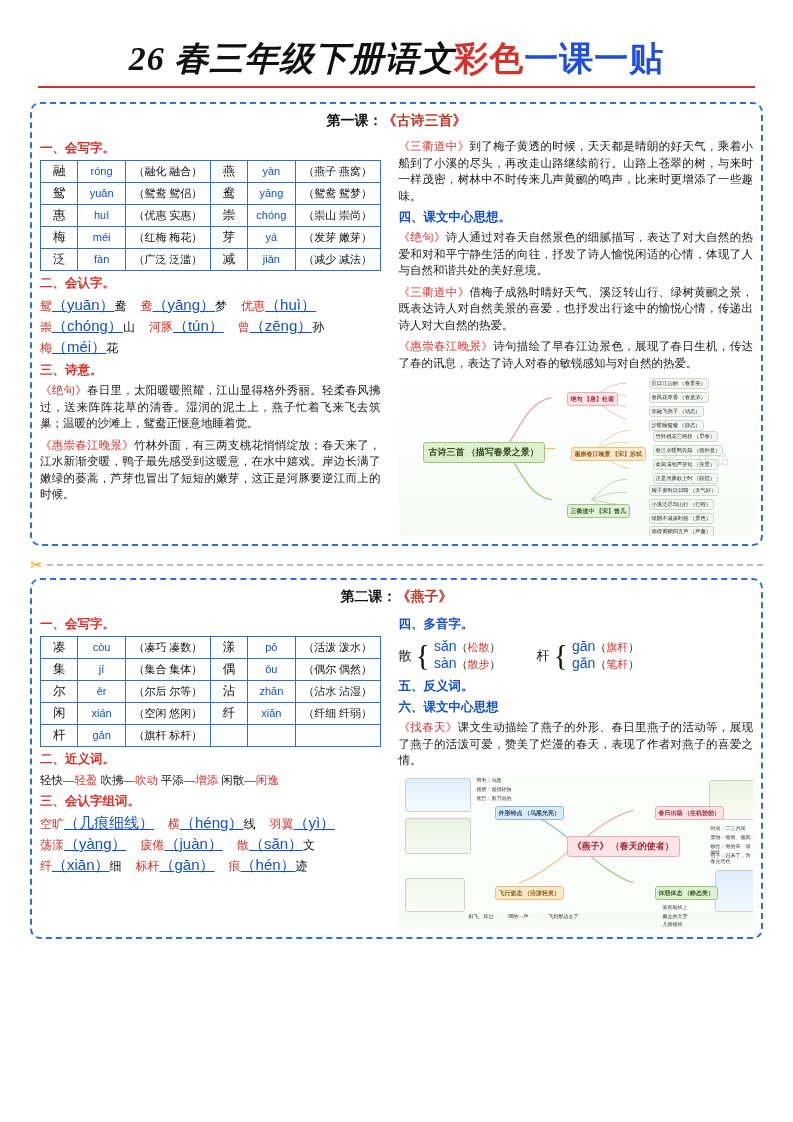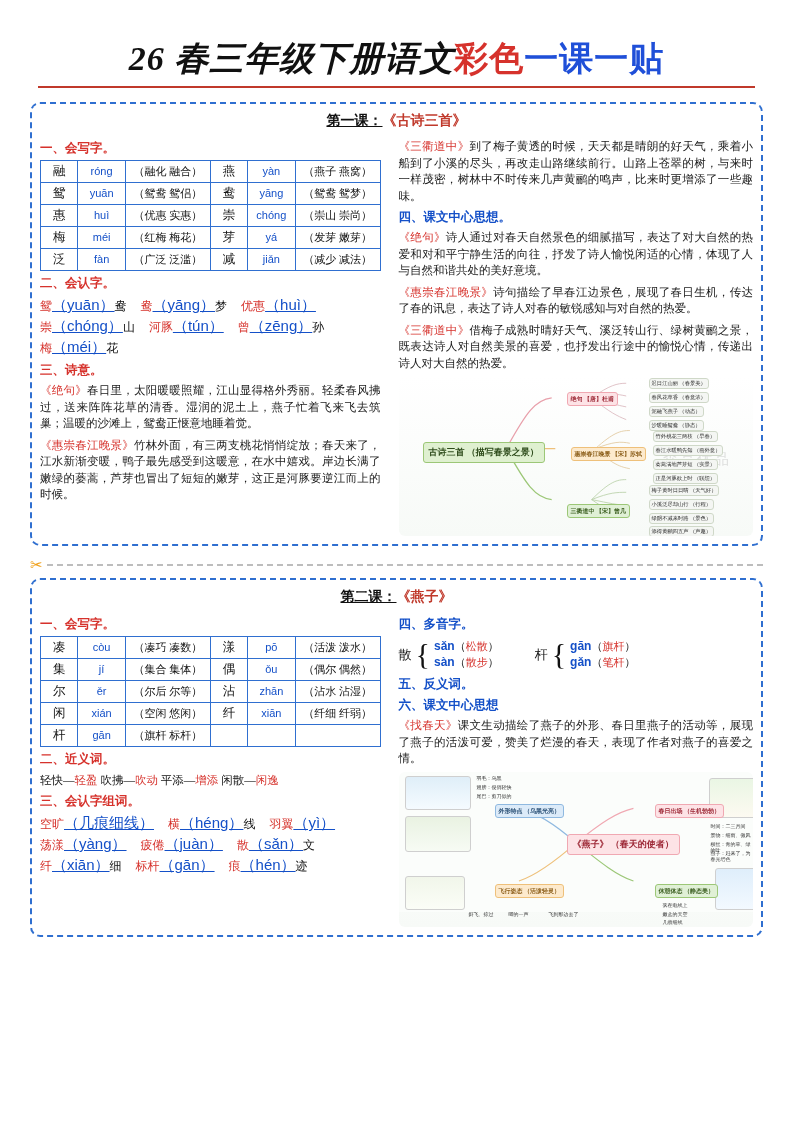--- a/index.html
+++ b/index.html
@@ -39,21 +39,21 @@
     position: relative;
     background:#fff;
   }
   .card-title {
     text-align:center;
     font-size: 14px;
     font-weight:bold;
     color:#1a1a1a;
     margin: 2px 0 6px 0;
   }
-  .card-title .lesson { color:#111;text-decoration:underline; }
+  .card-title .lesson { color:#111; }
   .card-title .bookname { color:#c0392b; }
   .cols { display:flex; gap:18px; }
   .col-left { width: 49%; }
   .col-right { width: 51%; }
 
   .sec-head {
     color:#d6322c;
     font-weight:bold;
     font-size: 12.5px;
     margin: 4px 0 3px 0;
@@ -140,21 +140,21 @@
   .scissor-row .dash {
     flex:1; height:0; border-top: 2px dashed #bdbdbd;
   }
 
   
   .duoyin { font-size:11.5px; line-height:17px; }
   .brace-row { display:flex; align-items:center; gap:4px; margin: 2px 0; }
   .brace-char { font-size:13px; color:#111; }
   .brace { font-size: 30px; color:#111; line-height: 22px; font-family:"Liberation Serif",serif;}
   .brace-items { display:flex; flex-direction:column; font-size:11px; line-height:16px; }
-  .brace-items span .p { color:#1450c8; font-family:"Liberation Sans",sans-serif; font-size:12px;font-weight:bold;}
+  .brace-items span .p { color:#1450c8; font-family:"Liberation Sans",sans-serif; font-size:14px;}
   .fanyi { font-size:11.5px; line-height:18px; }
   .fanyi .r { color:#d6322c; }
   .fanyi .b { color:#111; }
 
   .mindmap2 { height: 155px; }
   .photo {
     position:absolute; border-radius:3px; border:1px solid #cfcfcf;
   }
   .legend-txt { position:absolute; font-size:5px; line-height:6.5px; color:#333; }
 </style>
@@ -245,22 +245,22 @@
         </div>
       </div>
 
       <div class="col-right">
         <div class="para">
           <p><span class="poem">《三衢道中》</span><span>到了梅子黄透的时候，天天都是晴朗的好天气，乘着小船到了小溪的尽头，再改走山路继续前行。山路上苍翠的树，与来时一样茂密，树林中不时传来几声黄鹂的鸣声，比来时更增添了一些趣味。</span></p>
         </div>
         <div class="sec-head blue">四、课文中心思想。</div>
         <div class="para">
           <p><span class="poem">《绝句》</span><span>诗人通过对春天自然景色的细腻描写，表达了对大自然的热爱和对和平宁静生活的向往，抒发了诗人愉悦闲适的心情，体现了人与自然和谐共处的美好意境。</span></p>
+          <p><span class="poem">《三衢道中》</span><span>借梅子成熟时晴好天气、溪泛转山行、绿树黄鹂之景，既表达诗人对自然美景的喜爱，也抒发出行途中的愉悦心情，传递出诗人对大自然的热爱。</span></p>
           <p><span class="poem">《惠崇春江晚景》</span><span>诗句描绘了早春江边景色，展现了春日生机，传达了春的讯息，表达了诗人对春的敏锐感知与对自然的热爱。</span></p>
-          <p><span class="poem">《三衢道中》</span><span>借梅子成熟时晴好天气、溪泛转山行、绿树黄鹂之景，既表达诗人对自然美景的喜爱，也抒发出行途中的愉悦心情，传递出诗人对大自然的热爱。</span></p>
         </div>
 
         <div class="mindmap">
           <svg class="mm-svg" viewBox="0 0 390 160" preserveAspectRatio="none">
             <path d="M118,80 C140,40 150,26 168,24" stroke="#e8a0ab" fill="none" stroke-width="1.4"></path>
             <path d="M118,80 C150,80 160,80 172,80" stroke="#eec07a" fill="none" stroke-width="1.4"></path>
             <path d="M118,80 C140,120 150,134 168,136" stroke="#9cc777" fill="none" stroke-width="1.4"></path>
             <path d="M212,24 C232,10 240,8 250,8 M212,24 C232,18 240,20 250,22 M212,24 C232,30 240,32 250,34 M212,24 C232,40 240,44 250,48" stroke="#d9b5bb" fill="none" stroke-width=".9"></path>
             <path d="M216,80 C236,62 244,60 254,60 M216,80 C236,72 244,72 254,74 M216,80 C236,86 244,88 254,88 M216,80 C236,98 244,100 254,102" stroke="#e0c79a" fill="none" stroke-width=".9"></path>
             <path d="M212,136 C232,116 240,114 250,114 M212,136 C232,128 240,128 250,128 M212,136 C232,140 240,142 250,142 M212,136 C232,150 240,152 250,154" stroke="#b7cfa5" fill="none" stroke-width=".9"></path>

